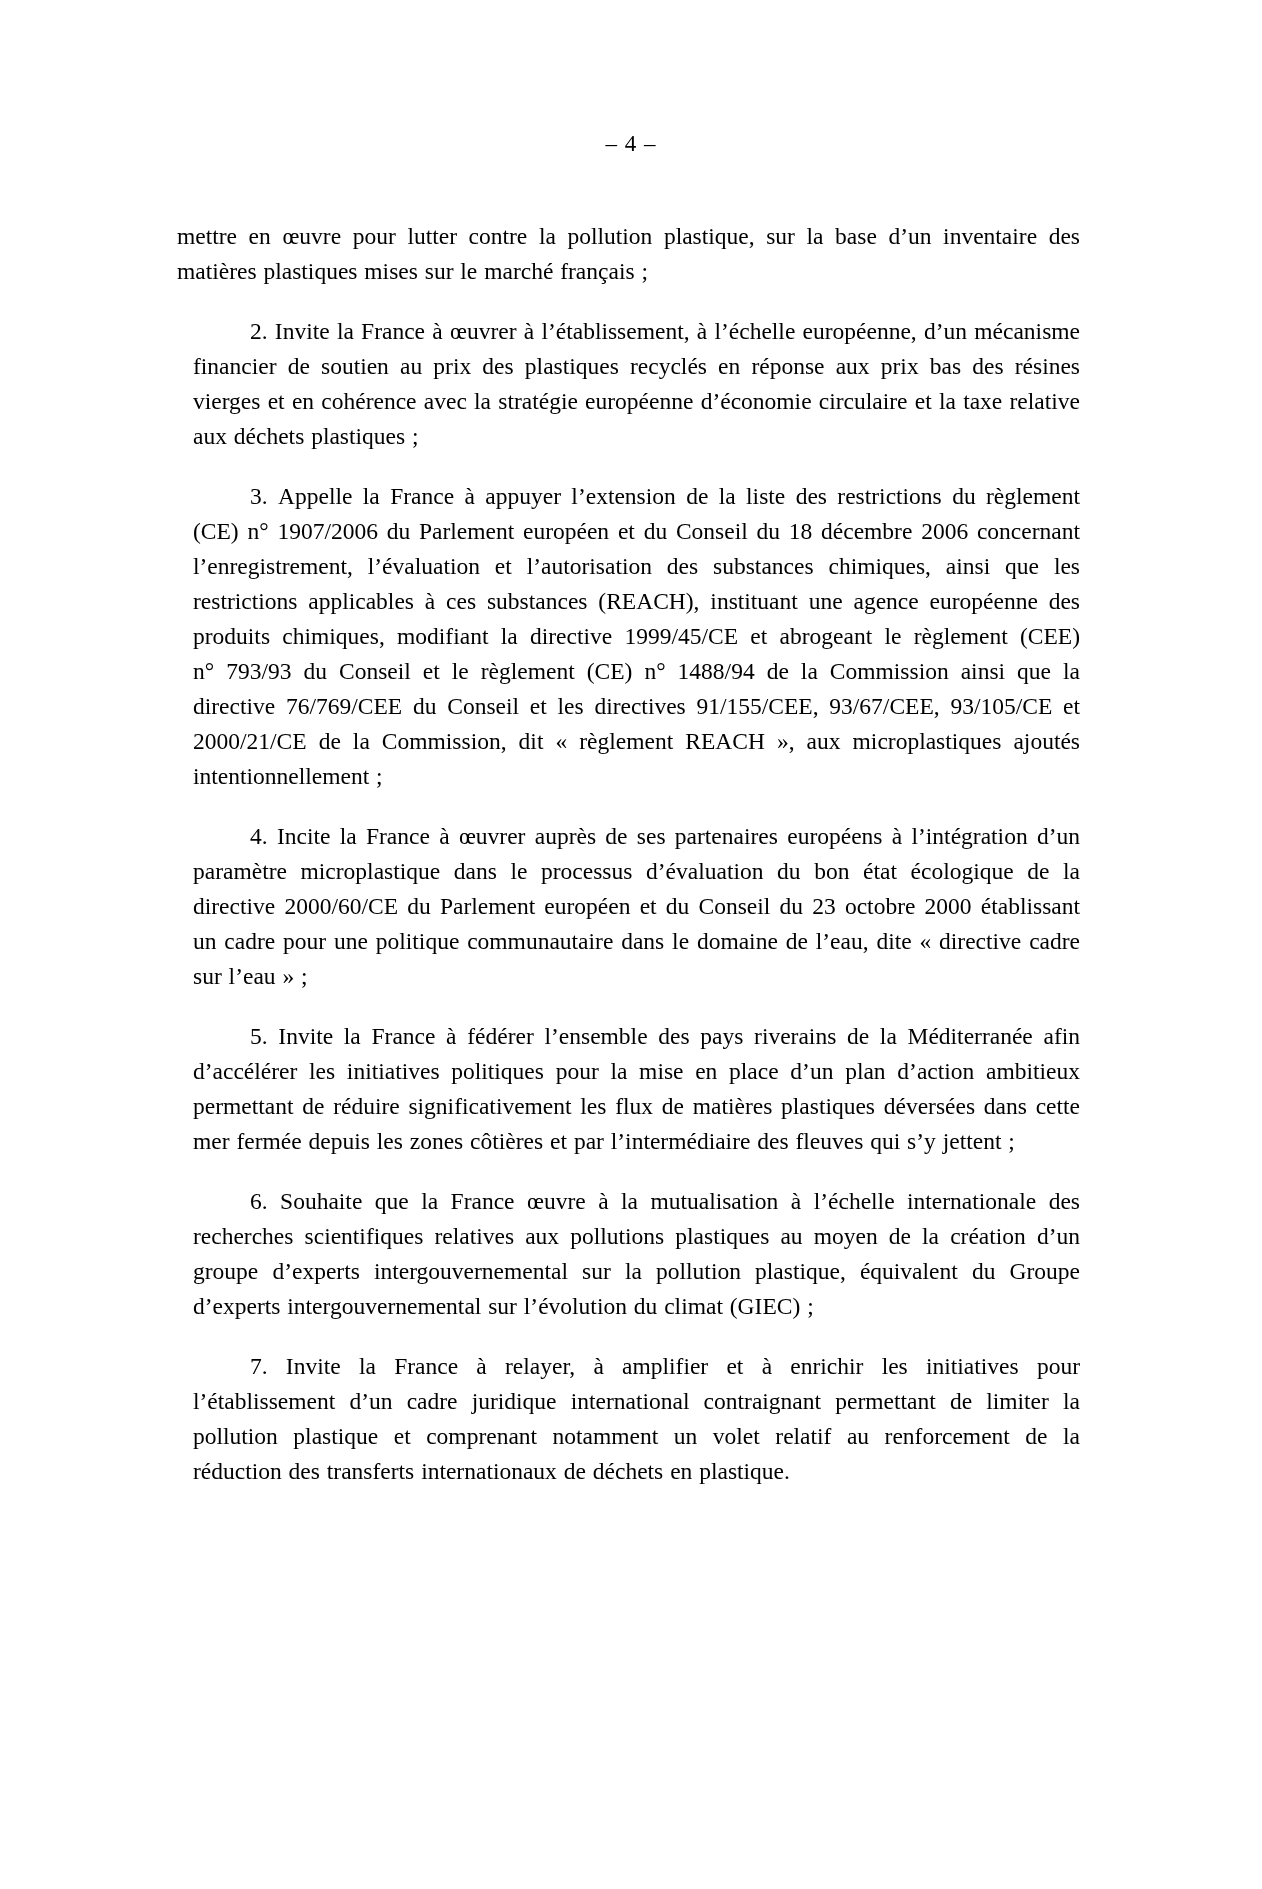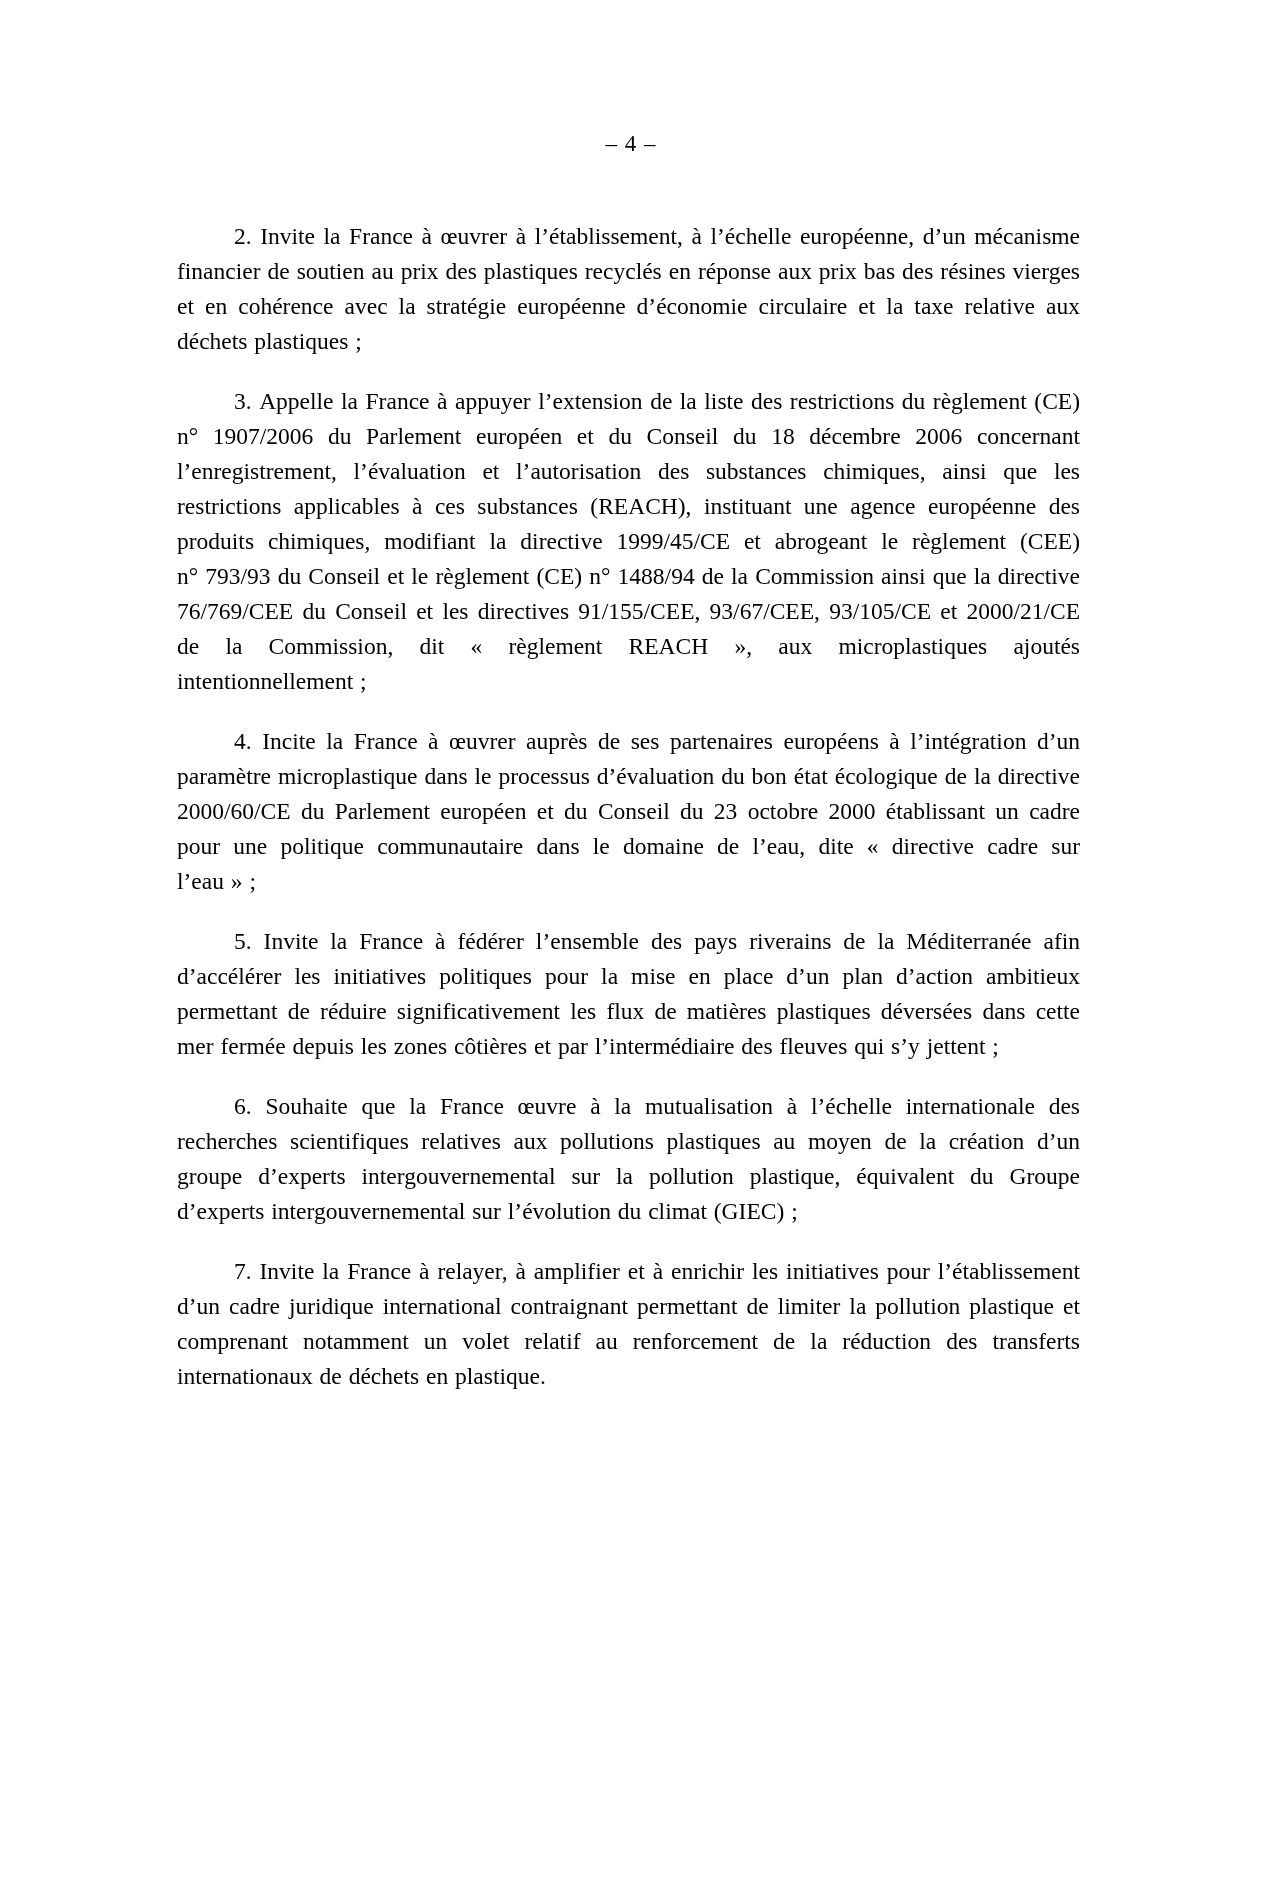--- a/index.html
+++ b/index.html
@@ -36,31 +36,33 @@
   .para {
     margin: 0 0 25px 0;
     font-size: 23.5px;
     line-height: 35px;
     text-align: justify;
     color: #000000;
     word-spacing: 1px;
   }
   .para.indent {
     text-indent: 57px;
+    margin-left: 16px;
   }
   .para:last-child {
     margin-bottom: 0;
   }
 </style>
 </head>
 <body>
 
 <div class="page">
   <div class="page-number">– 4 –</div>
   <main class="content">
+      <p class="para">mettre en œuvre pour lutter contre la pollution plastique, sur la base d’un inventaire des matières plastiques mises sur le marché français&nbsp;;</p>
       <p class="para indent">2.&nbsp;Invite la France à œuvrer à l’établissement, à l’échelle européenne, d’un mécanisme financier de soutien au prix des plastiques recyclés en réponse aux prix bas des résines vierges et en cohérence avec la stratégie européenne d’économie circulaire et la taxe relative aux déchets plastiques&nbsp;;</p>
       <p class="para indent">3.&nbsp;Appelle la France à appuyer l’extension de la liste des restrictions du règlement (CE) n°&nbsp;1907/2006 du Parlement européen et du Conseil du 18&nbsp;décembre 2006 concernant l’enregistrement, l’évaluation et l’autorisation des substances chimiques, ainsi que les restrictions applicables à ces substances (REACH), instituant une agence européenne des produits chimiques, modifiant la directive 1999/45/CE et abrogeant le règlement (CEE) n°&nbsp;793/93 du Conseil et le règlement (CE) n°&nbsp;1488/94 de la Commission ainsi que la directive 76/769/CEE du Conseil et les directives 91/155/CEE, 93/67/CEE, 93/105/CE et 2000/21/CE de la Commission, dit «&nbsp;règlement REACH&nbsp;», aux microplastiques ajoutés intentionnellement&nbsp;;</p>
       <p class="para indent">4.&nbsp;Incite la France à œuvrer auprès de ses partenaires européens à l’intégration d’un paramètre microplastique dans le processus d’évaluation du bon état écologique de la directive 2000/60/CE du Parlement européen et du Conseil du 23&nbsp;octobre 2000 établissant un cadre pour une politique communautaire dans le domaine de l’eau, dite «&nbsp;directive cadre sur l’eau&nbsp;»&nbsp;;</p>
       <p class="para indent">5.&nbsp;Invite la France à fédérer l’ensemble des pays riverains de la Méditerranée afin d’accélérer les initiatives politiques pour la mise en place d’un plan d’action ambitieux permettant de réduire significativement les flux de matières plastiques déversées dans cette mer fermée depuis les zones côtières et par l’intermédiaire des fleuves qui s’y jettent&nbsp;;</p>
       <p class="para indent">6.&nbsp;Souhaite que la France œuvre à la mutualisation à l’échelle internationale des recherches scientifiques relatives aux pollutions plastiques au moyen de la création d’un groupe d’experts intergouvernemental sur la pollution plastique, équivalent du Groupe d’experts intergouvernemental sur l’évolution du climat (GIEC)&nbsp;;</p>
       <p class="para indent">7.&nbsp;Invite la France à relayer, à amplifier et à enrichir les initiatives pour l’établissement d’un cadre juridique international contraignant permettant de limiter la pollution plastique et comprenant notamment un volet relatif au renforcement de la réduction des transferts internationaux de déchets en plastique.</p>
     </main>
 </div>
 
 </body></html>

